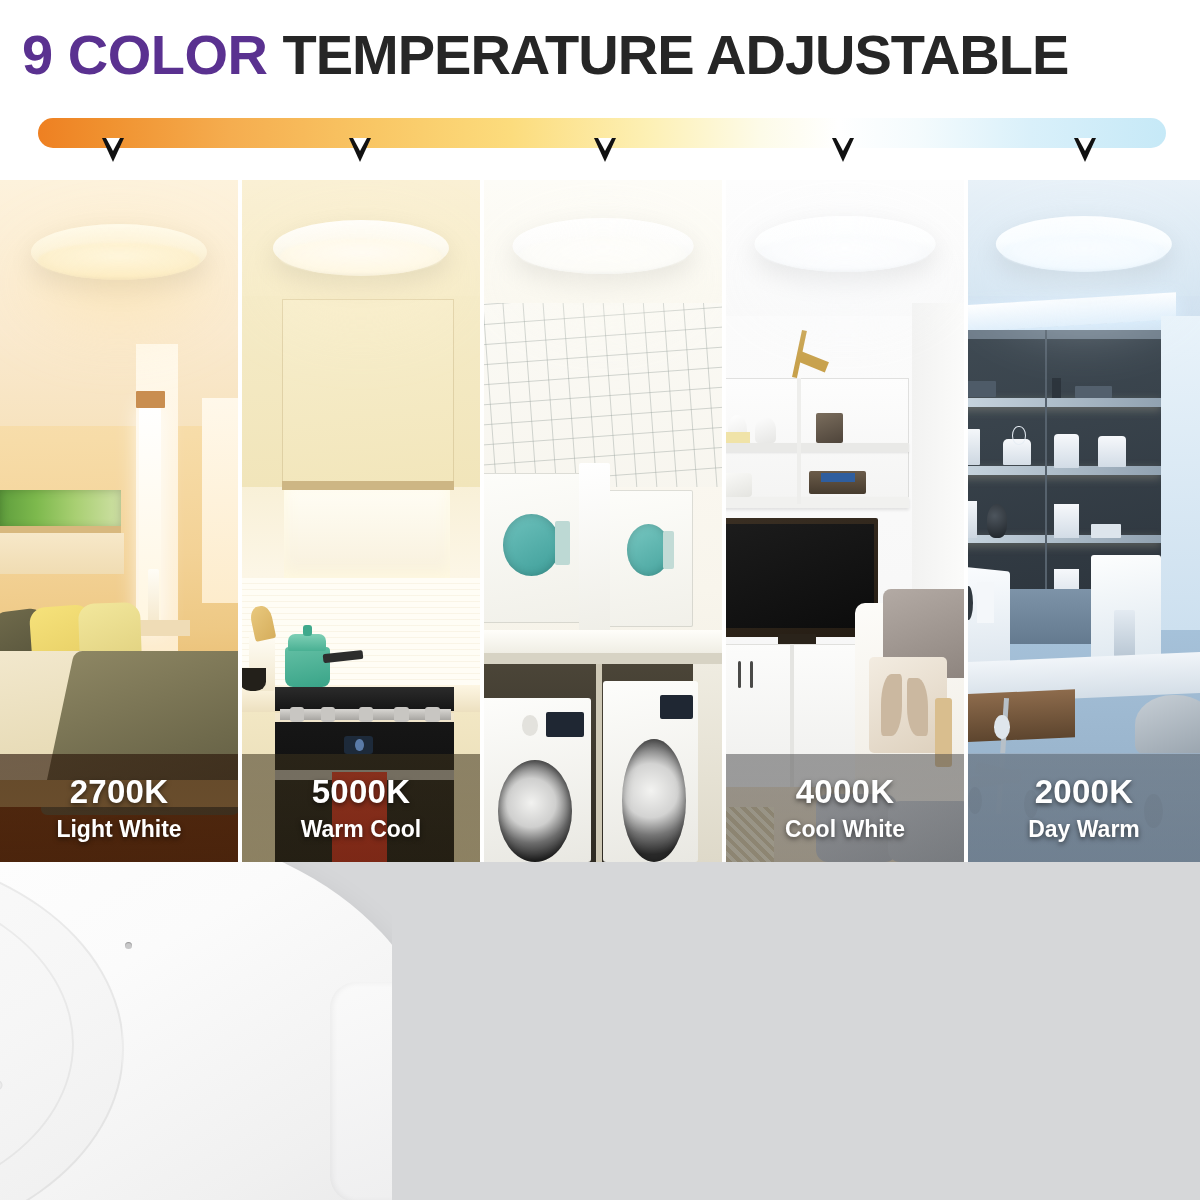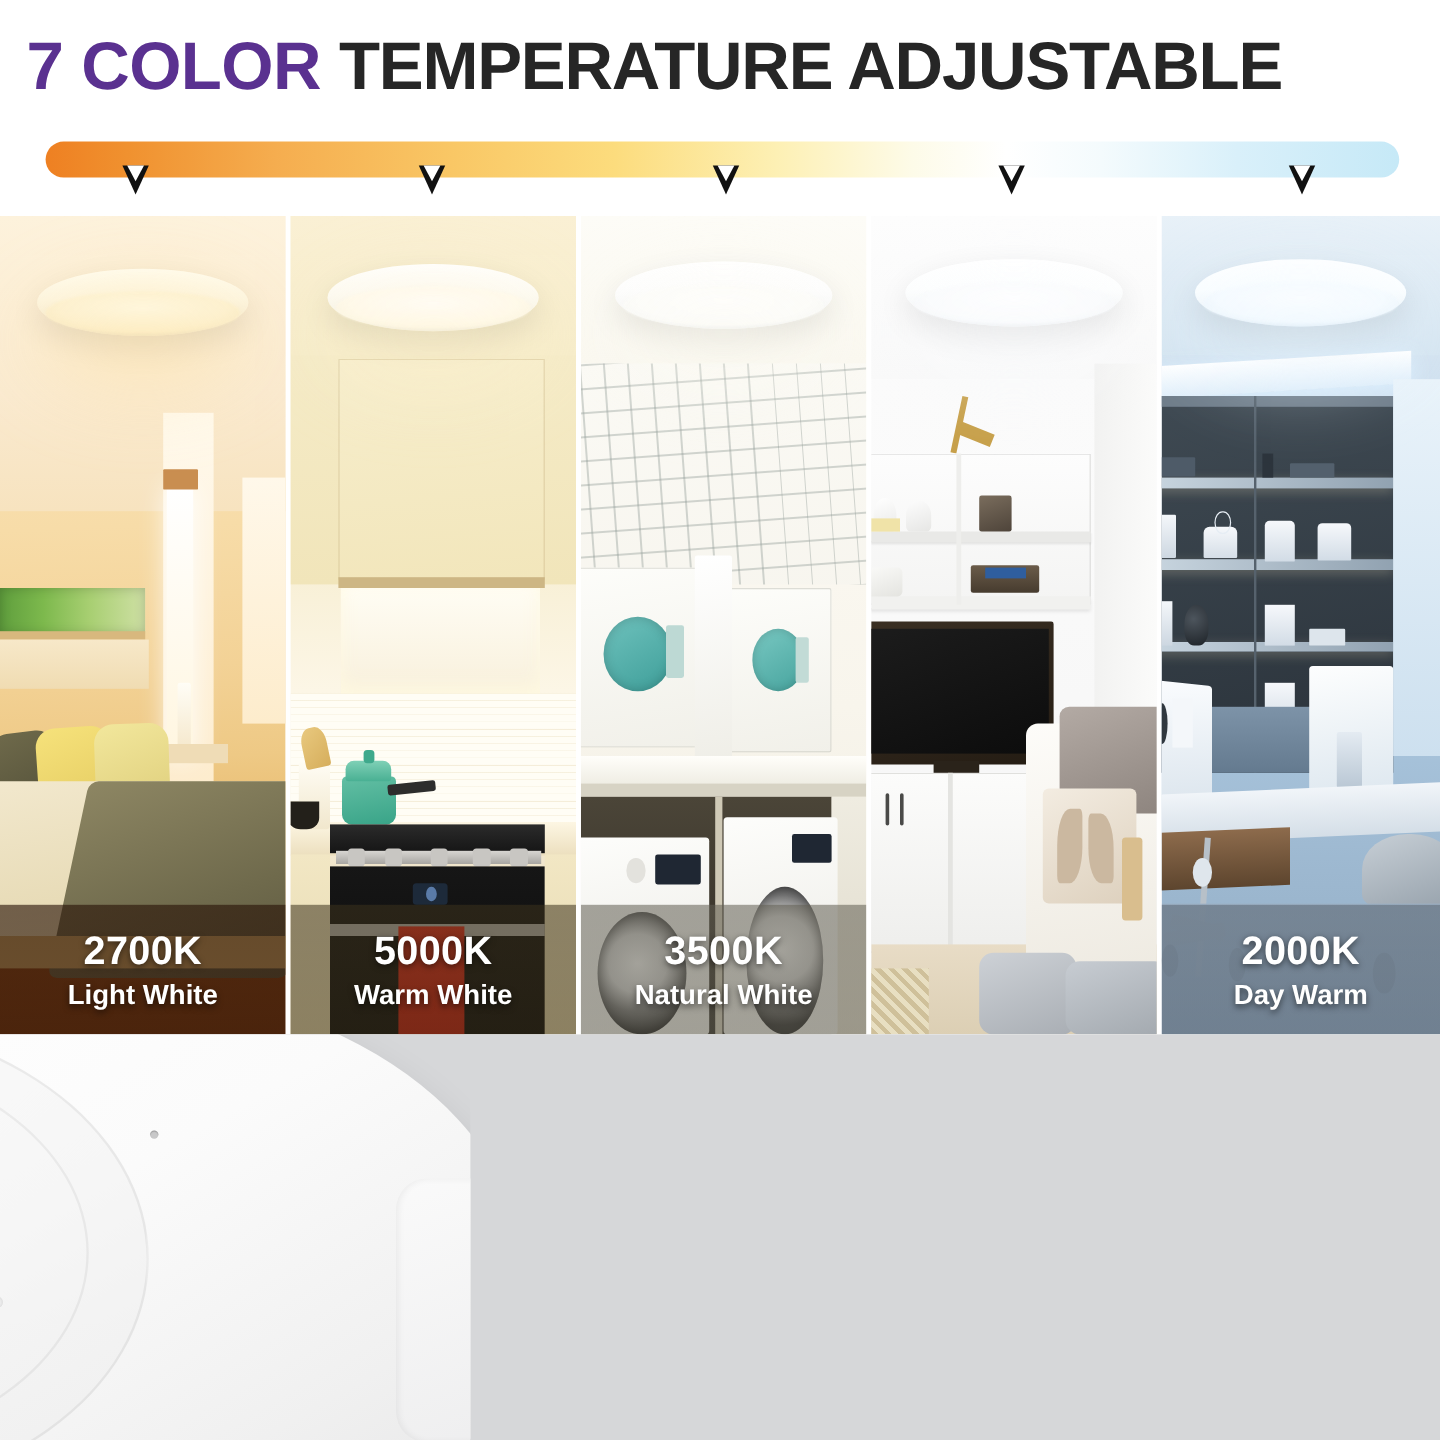--- a/index.html
+++ b/index.html
@@ -120,21 +120,21 @@
   }
   .screwdot{position:absolute;width:7px;height:7px;border-radius:50%;background:#c8c8c9;box-shadow:inset 0 1px 1px rgba(0,0,0,.25);}
 </style>
 </head>
 <body>
 
 <div class="page">
 
   <div class="header">
     <div class="headline">
-      <span class="hl-accent">7 COLOR</span>
+      <span class="hl-accent">9 COLOR</span>
       <span class="hl-rest">TEMPERATURE ADJUSTABLE</span>
     </div>
   </div>
 
   <div class="gradwrap">
     <div class="gradbar"></div>
     <div class="tick" style="left:102px;"></div>
     <div class="tick" style="left:349px;"></div>
     <div class="tick" style="left:594px;"></div>
     <div class="tick" style="left:832px;"></div>
@@ -221,21 +221,21 @@
 
         <div style="position:absolute;left:0;top:78%;width:14%;height:22%;background:linear-gradient(180deg,#f2e7c4,#e4d7ae);"></div>
         <div style="position:absolute;left:89%;top:78%;width:11%;height:22%;background:linear-gradient(180deg,#f2e7c4,#e4d7ae);"></div>
       </div>
       <div class="lamp" style="top:40px;width:74%;background:linear-gradient(to bottom,#ffffff,#fdfbf3 45%,#f3efe0);">
         <div class="glow" style="background:radial-gradient(ellipse at 50% 40%,#ffffff 0%,#fffbee 60%,#f8f0d9 100%);"></div>
       </div>
       <div class="lamphalo" style="top:24px;background:radial-gradient(ellipse,rgba(255,241,205,.8),rgba(255,241,205,0) 70%);"></div>
       <div class="capband" style="background:linear-gradient(180deg,rgba(60,50,28,.55),rgba(60,50,28,.52));">
         <div class="cap-k">5000K</div>
-        <div class="cap-n">Warm White</div>
+        <div class="cap-n">Warm Cool</div>
       </div>
     </div>
 
     <div class="panel" style="left:484px;width:238px;">
       <div class="scene" style="background:linear-gradient(180deg,#fcfaf4 0%,#fbf8f1 35%,#f8f5ec 60%,#f2efe4 82%,#e6e2d5 100%);">
         <div style="position:absolute;left:0;top:0;width:100%;height:18%;background:linear-gradient(180deg,#fdfcf7,#faf8f0);"></div>
 
         <div style="position:absolute;left:0;top:18%;width:100%;height:27%;overflow:hidden;">
           <div style="position:absolute;left:-6%;top:-8%;width:118%;height:124%;
             background:
@@ -267,24 +267,20 @@
         <div style="position:absolute;left:16%;top:78.5%;width:6.5%;height:3%;background:#e3e2dd;border-radius:50%;"></div>
 
         <div style="position:absolute;left:50%;top:73.5%;width:40%;height:26.5%;background:linear-gradient(170deg,#fdfdfb,#e9e8e2);border-radius:3px;"></div>
         <div style="position:absolute;left:58%;top:82%;width:27%;height:18%;background:radial-gradient(circle at 45% 42%,#f3f3f1 0%,#d3d3d2 34%,#757575 56%,#2a2a2a 80%);border-radius:50%;box-shadow:inset 0 0 10px rgba(0,0,0,.4);"></div>
         <div style="position:absolute;left:74%;top:75.5%;width:14%;height:3.6%;background:#1f2733;border-radius:2px;"></div>
       </div>
       <div class="lamp" style="top:38px;width:76%;background:linear-gradient(to bottom,#ffffff,#fdfdfd 45%,#f2f3f2);">
         <div class="glow" style="background:radial-gradient(ellipse at 50% 40%,#ffffff 0%,#fdfdfb 60%,#f4f5f2 100%);"></div>
       </div>
       <div class="lamphalo" style="top:22px;background:radial-gradient(ellipse,rgba(252,250,240,.9),rgba(252,250,240,0) 70%);"></div>
-      <div class="capband" style="background:linear-gradient(180deg,rgba(95,92,80,.55),rgba(95,92,80,.52));">
-        <div class="cap-k">3500K</div>
-        <div class="cap-n">Natural White</div>
-      </div>
     </div>
 
     <div class="panel" style="left:726px;width:238px;">
       <div class="scene" style="background:linear-gradient(180deg,#fcfcfc 0%,#fafafa 40%,#f7f7f7 68%,#efefee 85%,#dfdedc 100%);">
         <div style="position:absolute;left:0;top:0;width:100%;height:20%;background:linear-gradient(180deg,#fdfdfd,#f9f9f9);"></div>
 
         <div style="position:absolute;left:78%;top:18%;width:22%;height:60%;background:linear-gradient(90deg,#f2f2f1,#fbfbfa);"></div>
 
         <div style="position:absolute;left:30%;top:22%;width:2%;height:7%;background:#c7a04a;transform:rotate(12deg);"></div>
         <div style="position:absolute;left:31%;top:25%;width:12%;height:1.6%;background:#c7a04a;transform:rotate(22deg);transform-origin:left;"></div>
@@ -325,20 +321,24 @@
         <div style="position:absolute;left:76%;top:73%;width:9%;height:8.5%;background:#cbb8a0;border-radius:10% 50% 10% 50%;"></div>
         <div style="position:absolute;left:88%;top:76%;width:7%;height:10%;background:#d9be8e;border-radius:3px;"></div>
 
         <div style="position:absolute;left:38%;top:90%;width:34%;height:10%;background:linear-gradient(160deg,#cdd1d6,#a9aeb4);border-radius:12px;"></div>
         <div style="position:absolute;left:68%;top:91%;width:36%;height:9%;background:linear-gradient(160deg,#c7ccd2,#a3a9af);border-radius:12px;"></div>
       </div>
       <div class="lamp" style="top:36px;width:76%;background:linear-gradient(to bottom,#ffffff,#fdfefe 45%,#f0f2f4);">
         <div class="glow" style="background:radial-gradient(ellipse at 50% 40%,#ffffff 0%,#fbfcfd 60%,#f0f3f6 100%);"></div>
       </div>
       <div class="lamphalo" style="top:20px;background:radial-gradient(ellipse,rgba(250,252,255,.92),rgba(250,252,255,0) 70%);"></div>
+      <div class="capband" style="background:linear-gradient(180deg,rgba(68,68,70,.50),rgba(68,68,70,.47));">
+        <div class="cap-k">4000K</div>
+        <div class="cap-n">Cool White</div>
+      </div>
     </div>
 
     <div class="panel" style="left:968px;width:232px;">
       <div class="scene" style="background:linear-gradient(180deg,#dfeaf3 0%,#cfe0ef 22%,#b9d2e6 42%,#a8c4dc 62%,#9db8d0 80%,#92adc5 100%);">
         <div style="position:absolute;left:0;top:0;width:100%;height:17%;background:linear-gradient(180deg,#e8f1f8,#d5e5f1);"></div>
 
         <div style="position:absolute;left:-5%;top:17.5%;width:95%;height:4%;background:linear-gradient(180deg,#ffffff,#dfeefa);transform:skewY(-3.5deg);box-shadow:0 4px 18px rgba(220,240,255,.9);"></div>
 
         <div style="position:absolute;left:-5%;top:22%;width:88%;height:46%;background:linear-gradient(170deg,#3f4a53,#2a323a);"></div>
         <div style="position:absolute;left:-5%;top:22%;width:88%;height:1.3%;background:#6f7d8a;"></div>

